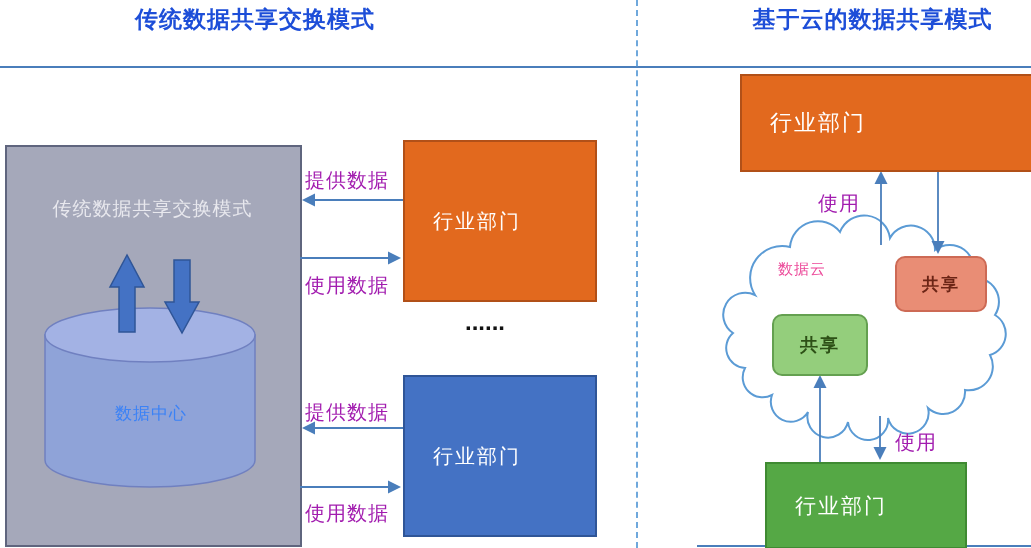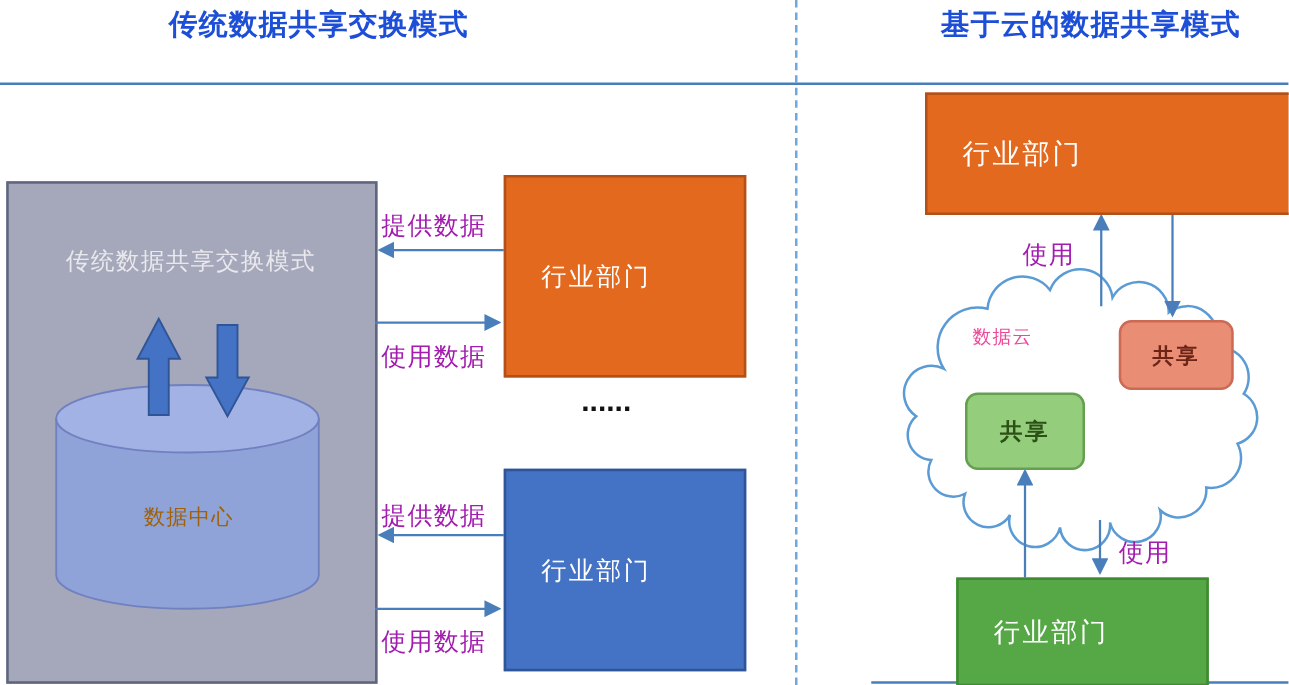--- a/index.html
+++ b/index.html
@@ -62,21 +62,21 @@
     font-size: 19px;
     color: #e8e8ee;
     letter-spacing: 1px;
   }
   .cyl-label {
     position: absolute;
     left: 75px; top: 402px;
     width: 152px;
     text-align: center;
     font-size: 17px;
-    color: #a16207;
+    color: #3b82f6;
     letter-spacing: 1px;
   }
   
   .dept {
     position: absolute;
     display: flex;
     align-items: center;
     justify-content: flex-start;
     color: #ffffff;
     letter-spacing: 2px;

